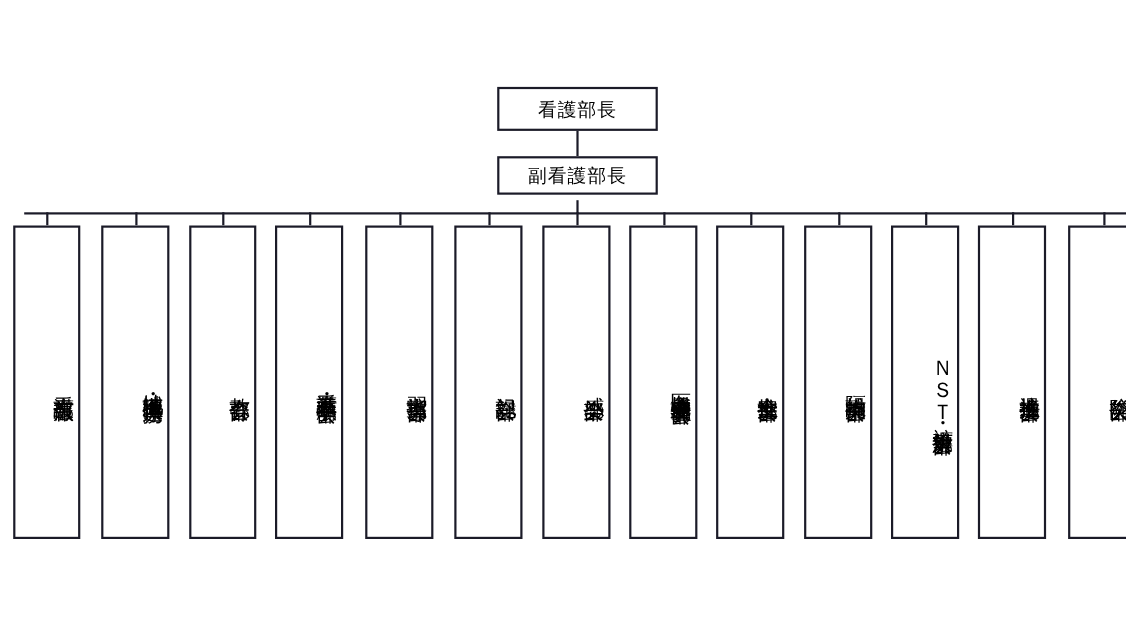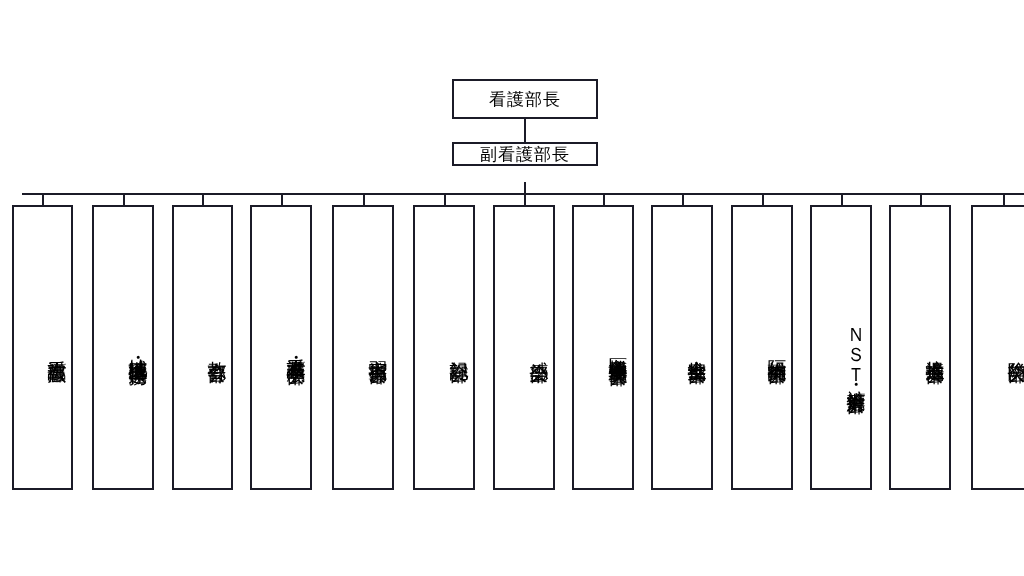--- a/index.html
+++ b/index.html
@@ -57,21 +57,21 @@
 <body>
 
 <div id="chart">
 
   <div class="node node-top" style="left:440px; top:79px; width:146px; height:40px;">
     <span>看護部長</span>
   </div>
 
   <div class="connector v-line" style="left:512px; top:119px; height:23px;"></div>
 
-  <div class="node node-top" style="left:440px; top:142px; width:146px; height:24px;">
+  <div class="node node-top" style="left:440px; top:142px; width:146px; height:35px;">
     <span>副看護部長</span>
   </div>
 
   <div class="connector v-line" style="left:512px; top:182px; height:12px;"></div>
   <div class="connector h-line" style="left:10px; top:193px; width:1004px;"></div>
 
   <div class="connector v-line" style="left:30px; top:193px; height:12px;"></div>
   <div class="connector v-line" style="left:111px; top:193px; height:12px;"></div>
   <div class="connector v-line" style="left:190px; top:193px; height:12px;"></div>
   <div class="connector v-line" style="left:269px; top:193px; height:12px;"></div>

